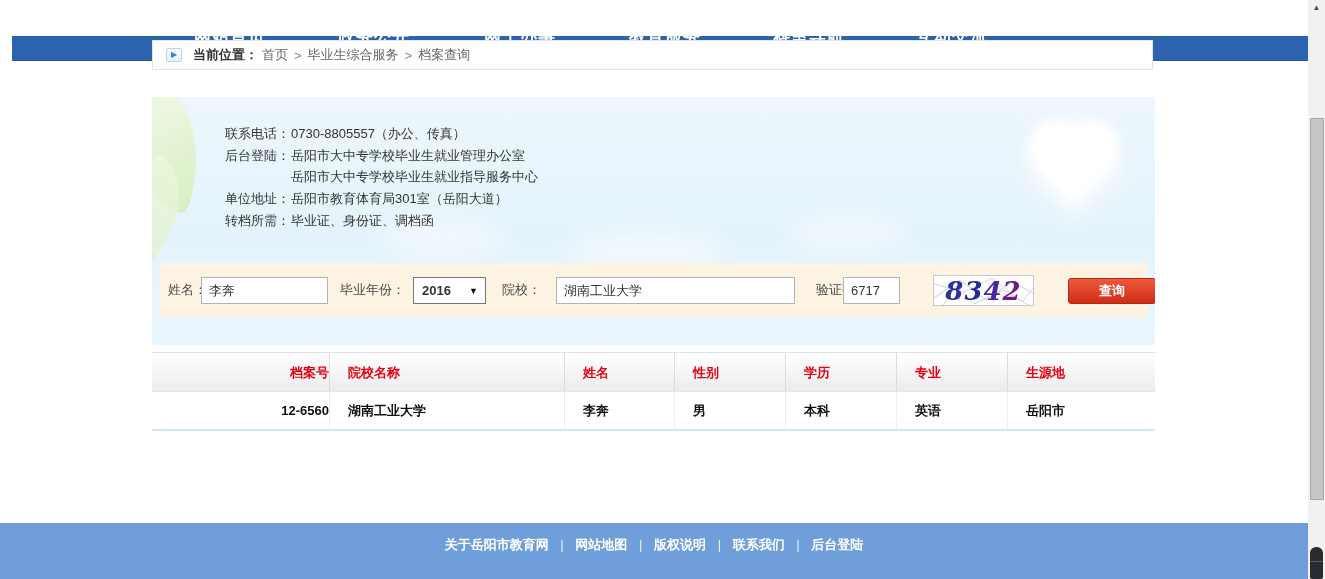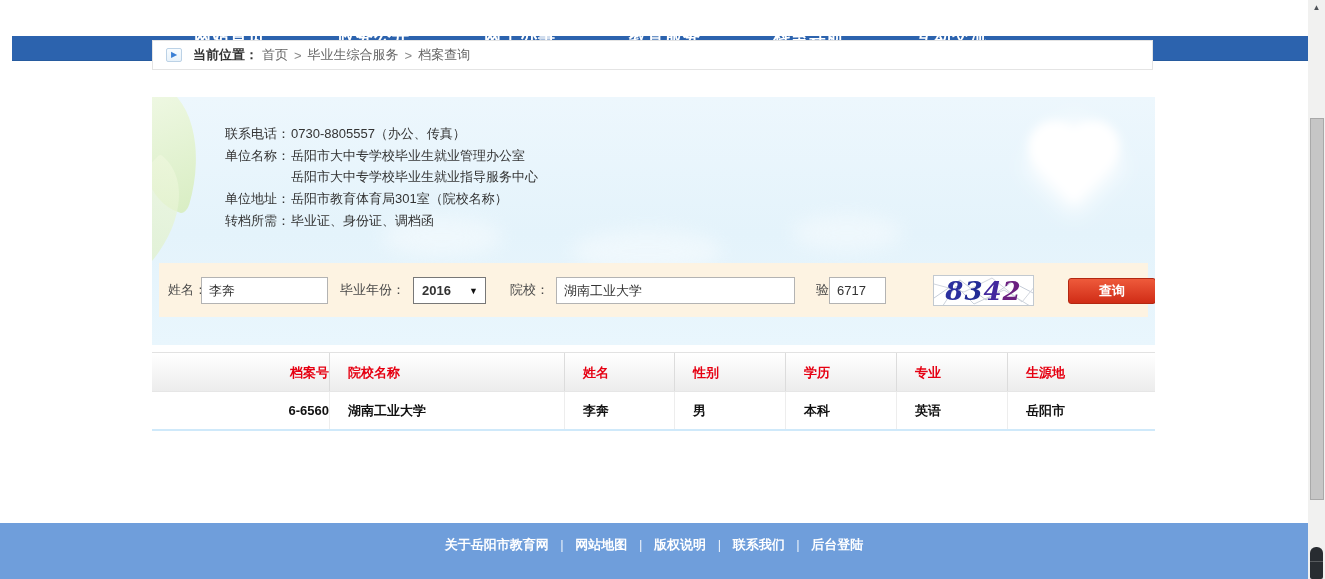--- a/index.html
+++ b/index.html
@@ -136,49 +136,49 @@
     <div class="cloud-bump" style="left:230px;top:120px;width:120px;height:40px;"></div>
     <div class="cloud-bump" style="left:420px;top:132px;width:150px;height:44px;"></div>
     <div class="cloud-bump" style="left:640px;top:118px;width:110px;height:36px;"></div>
 
     <div class="info">
       <div class="info-line">
         <span class="info-label">联系电话：</span>
         <span>0730-8805557（办公、传真）</span>
       </div>
       <div class="info-line">
-        <span class="info-label">单位名称：</span>
+        <span class="info-label">后台登陆：</span>
         <span>岳阳市大中专学校毕业生就业管理办公室</span>
       </div>
       <div class="info-line">
         <span class="info-label"></span>
         <span>岳阳市大中专学校毕业生就业指导服务中心</span>
       </div>
       <div class="info-line">
         <span class="info-label">单位地址：</span>
-        <span>岳阳市教育体育局301室（院校名称）</span>
+        <span>岳阳市教育体育局301室（岳阳大道）</span>
       </div>
       <div class="info-line">
         <span class="info-label">转档所需：</span>
         <span>毕业证、身份证、调档函</span>
       </div>
     </div>
 
     <div class="form-row">
       <span class="f-label" style="left:9px">姓名：</span>
       <input class="f-input" style="left: 42px; width: 127px;" value="李奔">
       <span class="f-label" style="left:181px">毕业年份：</span>
       <div class="f-select" style="left:254px; width:73px">
         <span>2016</span>
         <span class="arrow">▼</span>
       </div>
-      <span class="f-label" style="left:351px">院校：</span>
+      <span class="f-label" style="left:343px">院校：</span>
       <input class="f-input" style="left: 397px; width: 239px;" value="湖南工业大学">
       <span class="f-label" style="left:657px">验证码：</span>
-      <input class="f-input" style="left: 670px; width: 57px;" value="6717">
+      <input class="f-input" style="left: 684px; width: 57px;" value="6717">
       <div class="captcha-box">
         <svg width="101" height="31" viewBox="0 0 101 31">
           <path d="M0,22 L26,4 L52,24 L78,6 L101,18" stroke="#c6cdd8" fill="none" stroke-width="1"></path>
           <path d="M0,8 L30,16 L58,2 L88,26 L101,10" stroke="#d2d6de" fill="none" stroke-width="1"></path>
           <path d="M8,31 L22,10 L40,28 L70,14 L96,30" stroke="#cdd3db" fill="none" stroke-width="1"></path>
         </svg>
         <div class="captcha-digits">
           <span style="color: rgb(43, 47, 158);">8</span>
           <span style="color: rgb(35, 44, 150);">3</span>
           <span style="color: rgb(67, 40, 158);">4</span>
@@ -193,21 +193,21 @@
     <div class="thead">
       <div class="th c0">档案号</div>
       <div class="th c1">院校名称</div>
       <div class="th c2">姓名</div>
       <div class="th c3">性别</div>
       <div class="th c4">学历</div>
       <div class="th c5">专业</div>
       <div class="th c6">生源地</div>
     </div>
     <div class="trow">
-      <div class="td c0">6-6560</div>
+      <div class="td c0">12-6560</div>
       <div class="td c1">湖南工业大学</div>
       <div class="td c2">李奔</div>
       <div class="td c3">男</div>
       <div class="td c4">本科</div>
       <div class="td c5">英语</div>
       <div class="td c6">岳阳市</div>
     </div>
   </div>
 
   <div class="footer">

